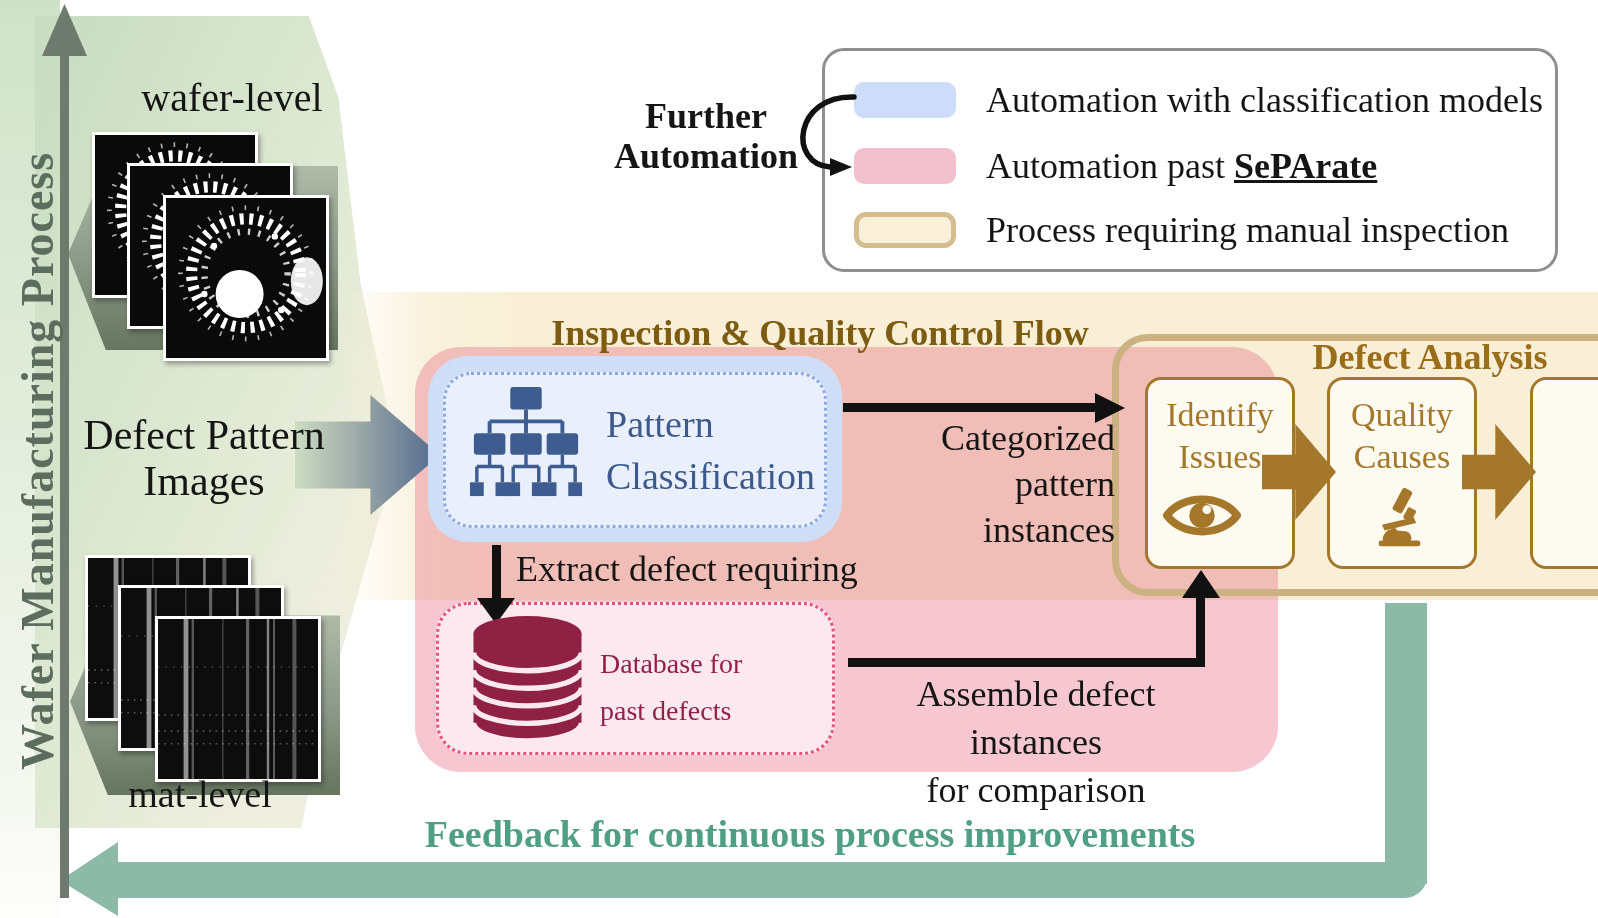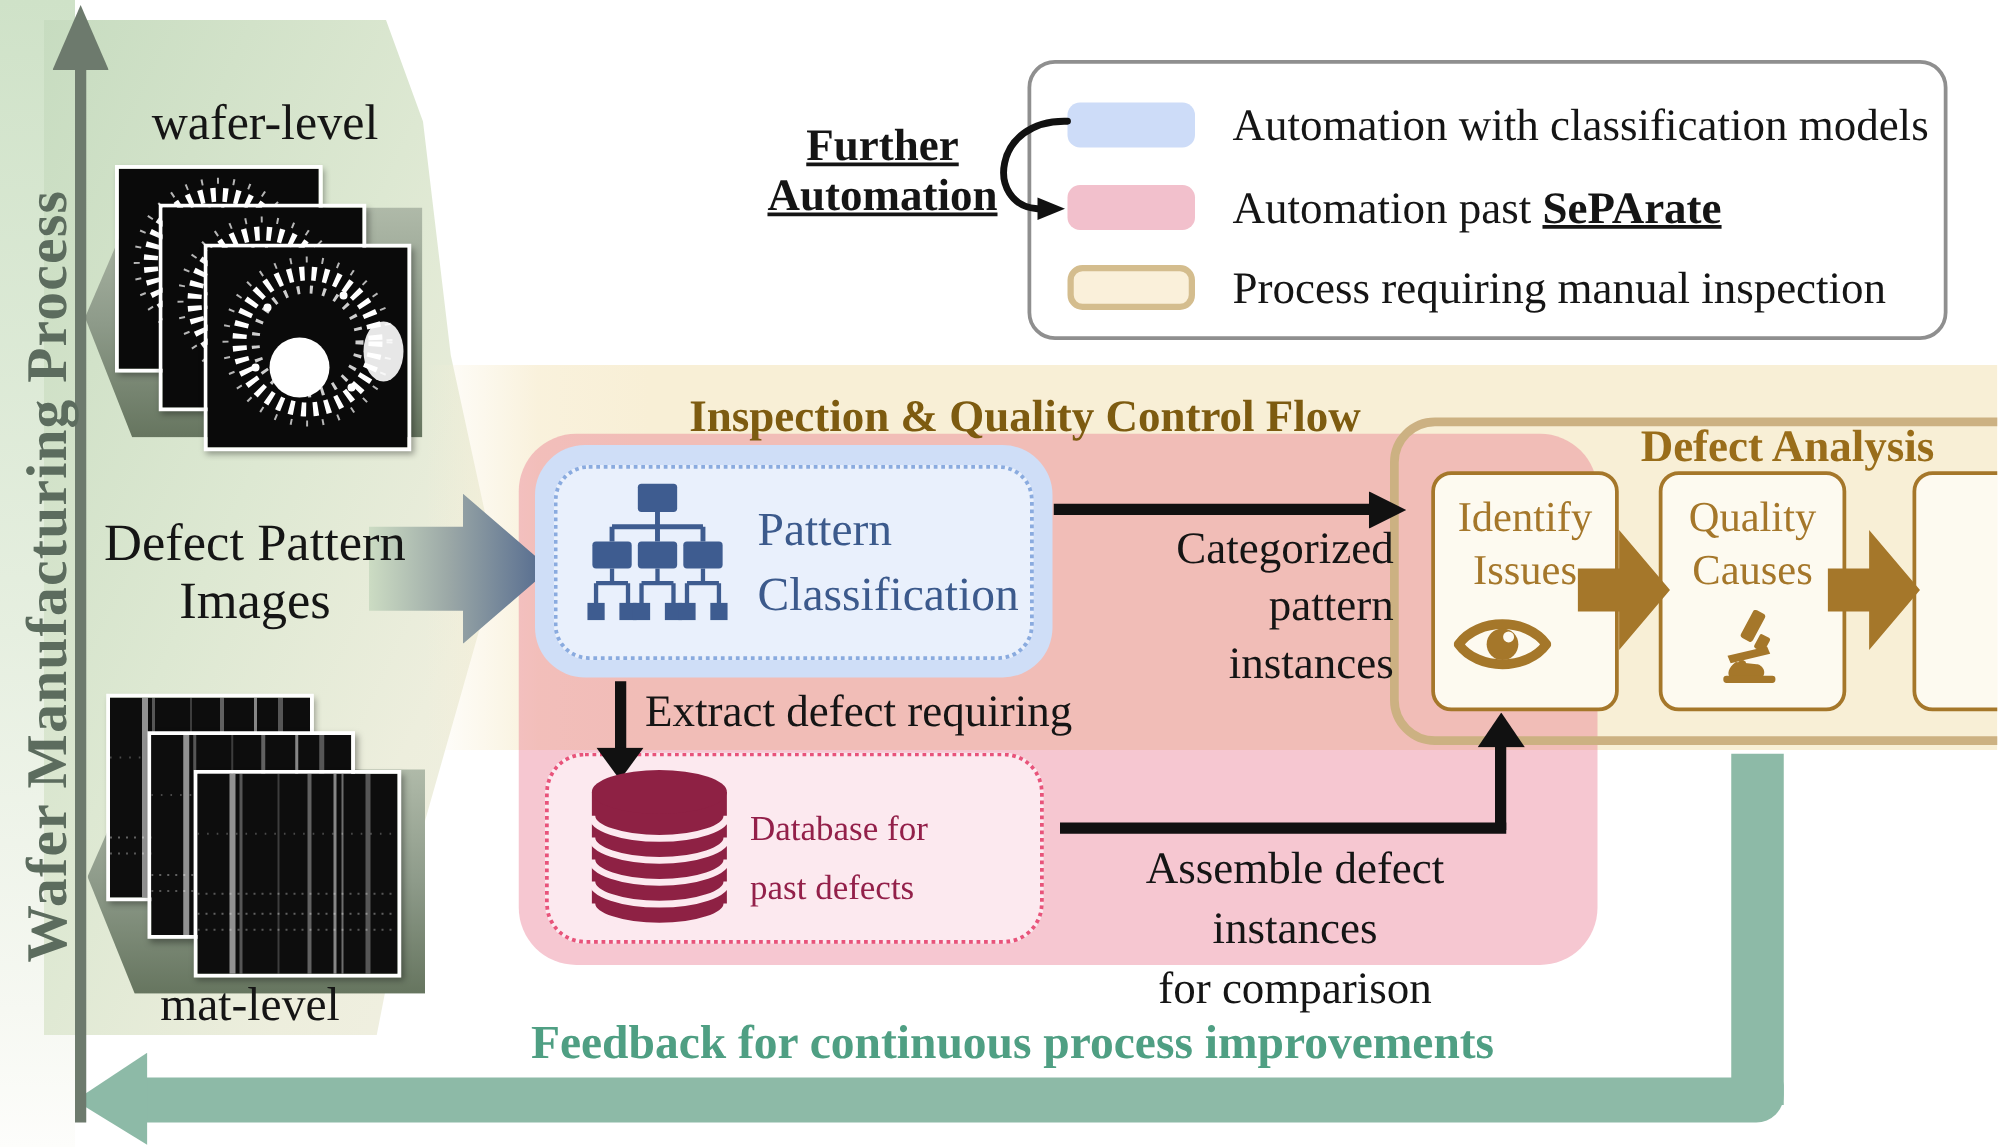--- a/index.html
+++ b/index.html
@@ -79,21 +79,21 @@
   .teal-head{left:60px;top:842px;width:58px;height:74px;background:#8dbaa7;z-index:3;
         clip-path:polygon(100% 0,0 52%,100% 100%);}
   .feedback-label{left:410px;top:812px;width:800px;height:46px;z-index:10;text-align:center;
         font-weight:bold;font-size:38px;color:#4f9f83;}
   
   .legendbox{left:822px;top:48px;width:736px;height:224px;z-index:11;background:#fff;
         border:3px solid #8f8f8f;border-radius:22px;box-sizing:border-box;}
   .swatch{left:854px;width:102px;height:36px;border-radius:10px;z-index:12;box-sizing:border-box;}
   .legend-label{left:986px;width:565px;height:40px;z-index:12;font-size:36px;line-height:40px;}
   .further{left:604px;top:96px;width:204px;height:84px;z-index:12;text-align:center;
-        font-weight:bold;font-size:36px;line-height:40px;text-decoration:underline;}
+        font-weight:bold;font-size:36px;line-height:40px;}
   .curve-arrow{left:778px;top:86px;width:84px;height:98px;z-index:12;}
   .em-u{font-weight:bold;text-decoration:underline;}
 </style>
 </head>
 <body>
 
 <div id="canvas">
 
   <div class="abs strip"></div>
   <div class="abs panel"></div>
@@ -140,21 +140,21 @@
         <circle cx="50" cy="47" r="26" fill="none" stroke="#fff" stroke-width="4" stroke-dasharray="1.5 5" opacity=".8"></circle>
         <circle cx="50" cy="47" r="41" fill="none" stroke="#fff" stroke-width="3" stroke-dasharray="1 7" opacity=".7"></circle>
         <circle cx="46" cy="60" r="15" fill="#fff"></circle>
         <ellipse cx="88" cy="52" rx="10" ry="15" fill="#fff" opacity=".9"></ellipse>
         <circle cx="30" cy="30" r="2" fill="#fff"></circle>
         <circle cx="68" cy="24" r="2" fill="#fff"></circle>
         <circle cx="72" cy="70" r="2" fill="#fff"></circle>
         <circle cx="24" cy="60" r="2" fill="#fff"></circle>
       </svg>
   </div>
-  <div class="abs stack-label" style="left:48px;top:74px;width:280px;padding-left:24px;">wafer-level</div>
+  <div class="abs stack-label" style="left:68px;top:74px;width:280px;padding-left:24px;">wafer-level</div>
 
   <div class="abs center-label">
     <div>Defect Pattern</div>
     <div>Images</div>
   </div>
 
   <div class="abs chevron" style="left:70px;top:600px;height:195px;"></div>
   <div class="abs shot" style="left:85px;top:555px;">
     <svg viewBox="0 0 100 100">
         <rect width="100" height="100" fill="#0d0d0d"></rect>
@@ -192,21 +192,21 @@
         <rect x="55" width="2" height="100" fill="#fff" opacity=".35"></rect>
         <rect x="68" width="1.5" height="100" fill="#fff" opacity=".5"></rect>
         <rect x="72" width="1" height="100" fill="#fff" opacity=".4"></rect>
         <rect x="84" width="2.5" height="100" fill="#fff" opacity=".3"></rect>
         <line x1="0" y1="30" x2="100" y2="30" stroke="#fff" stroke-width="1" stroke-dasharray="0.8 4" opacity=".25"></line>
         <line x1="0" y1="60" x2="100" y2="60" stroke="#fff" stroke-width="1" stroke-dasharray="1 3" opacity=".3"></line>
         <line x1="0" y1="70" x2="100" y2="70" stroke="#fff" stroke-width="1" stroke-dasharray="1 3" opacity=".35"></line>
         <line x1="0" y1="78" x2="100" y2="78" stroke="#fff" stroke-width="1" stroke-dasharray="1 3" opacity=".3"></line>
       </svg>
   </div>
-  <div class="abs stack-label" style="left:60px;top:772px;width:280px;font-size:38px;margin-top:10px;">mat-level</div>
+  <div class="abs stack-label" style="left:60px;top:772px;width:280px;font-size:38px;">mat-level</div>
 
   <div class="abs flow-arrow"></div>
 
   <div class="abs pinkbox"></div>
 
   <div class="abs defectbox"></div>
   <div class="abs defect-title">Defect Analysis</div>
 
   <div class="abs blue-outer"></div>
   <div class="abs blue-inner"></div>

